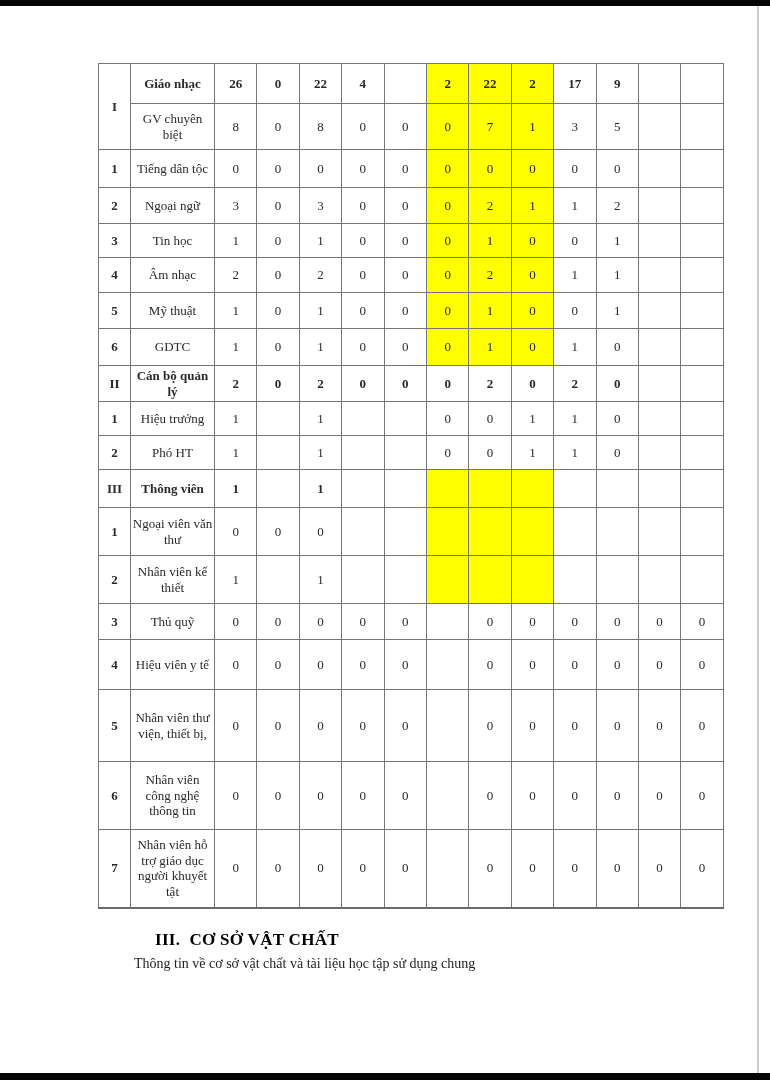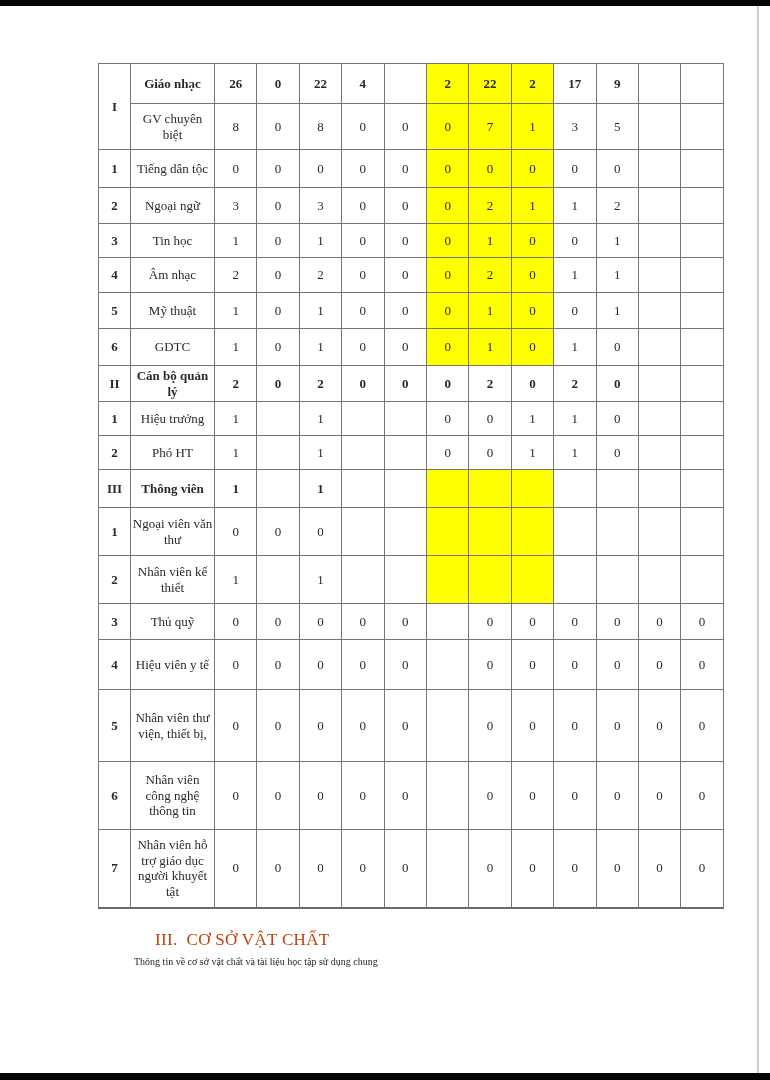--- a/index.html
+++ b/index.html
@@ -21,25 +21,25 @@
     font-size:13px;color:#2a2a2a;
     padding:0 1px;line-height:1.2;
     overflow:hidden;
   }
   table.staff{border:1px solid #6a6a6a;border-bottom-width:2px;}
   td.num{font-weight:bold;}
   td.accent{color:var(--accent,#2424C2);font-weight:bold;}
   td.hl{background:var(--hl,#FFFF00);}
   .heading{
     position:absolute;left:155px;top:930px;
-    font-size:17px;font-weight:normal;color:#c2410c;letter-spacing:0.3px;
+    font-size:17px;font-weight:bold;color:#000000;letter-spacing:0.3px;
   }
   .subtext{
     position:absolute;left:134px;top:956px;
-    font-size:10px;color:#1d1d1d;
+    font-size:14px;color:#1d1d1d;
   }
 </style>
 </head>
 <body>
 
 <div class="topbar"></div>
 <div class="bottombar"></div>
 <div class="edge-line"></div>
 
 <table class="staff">

